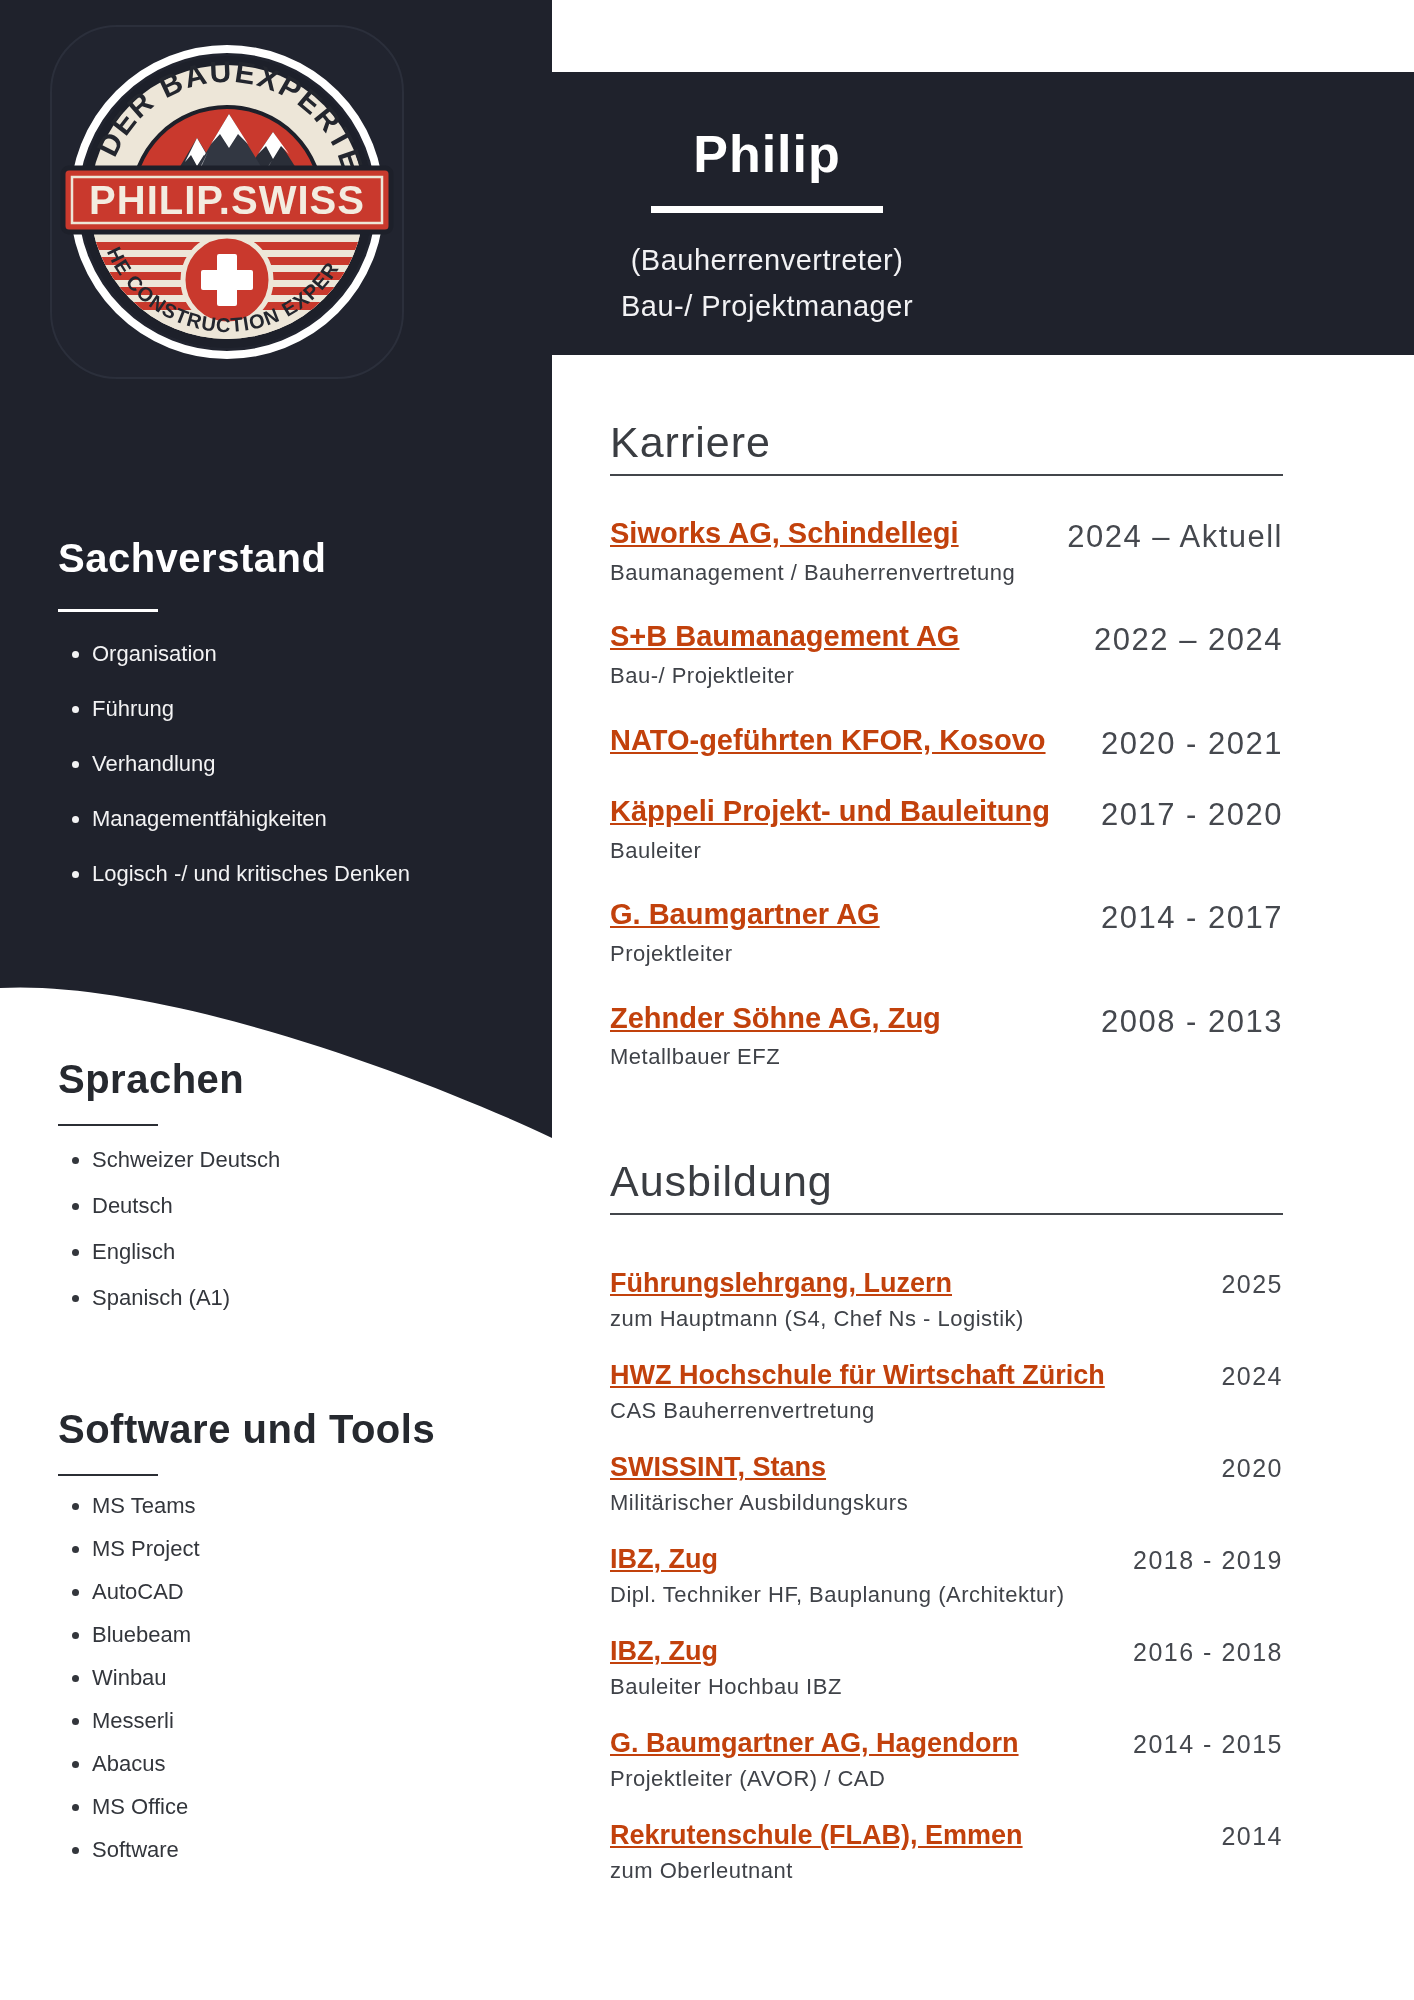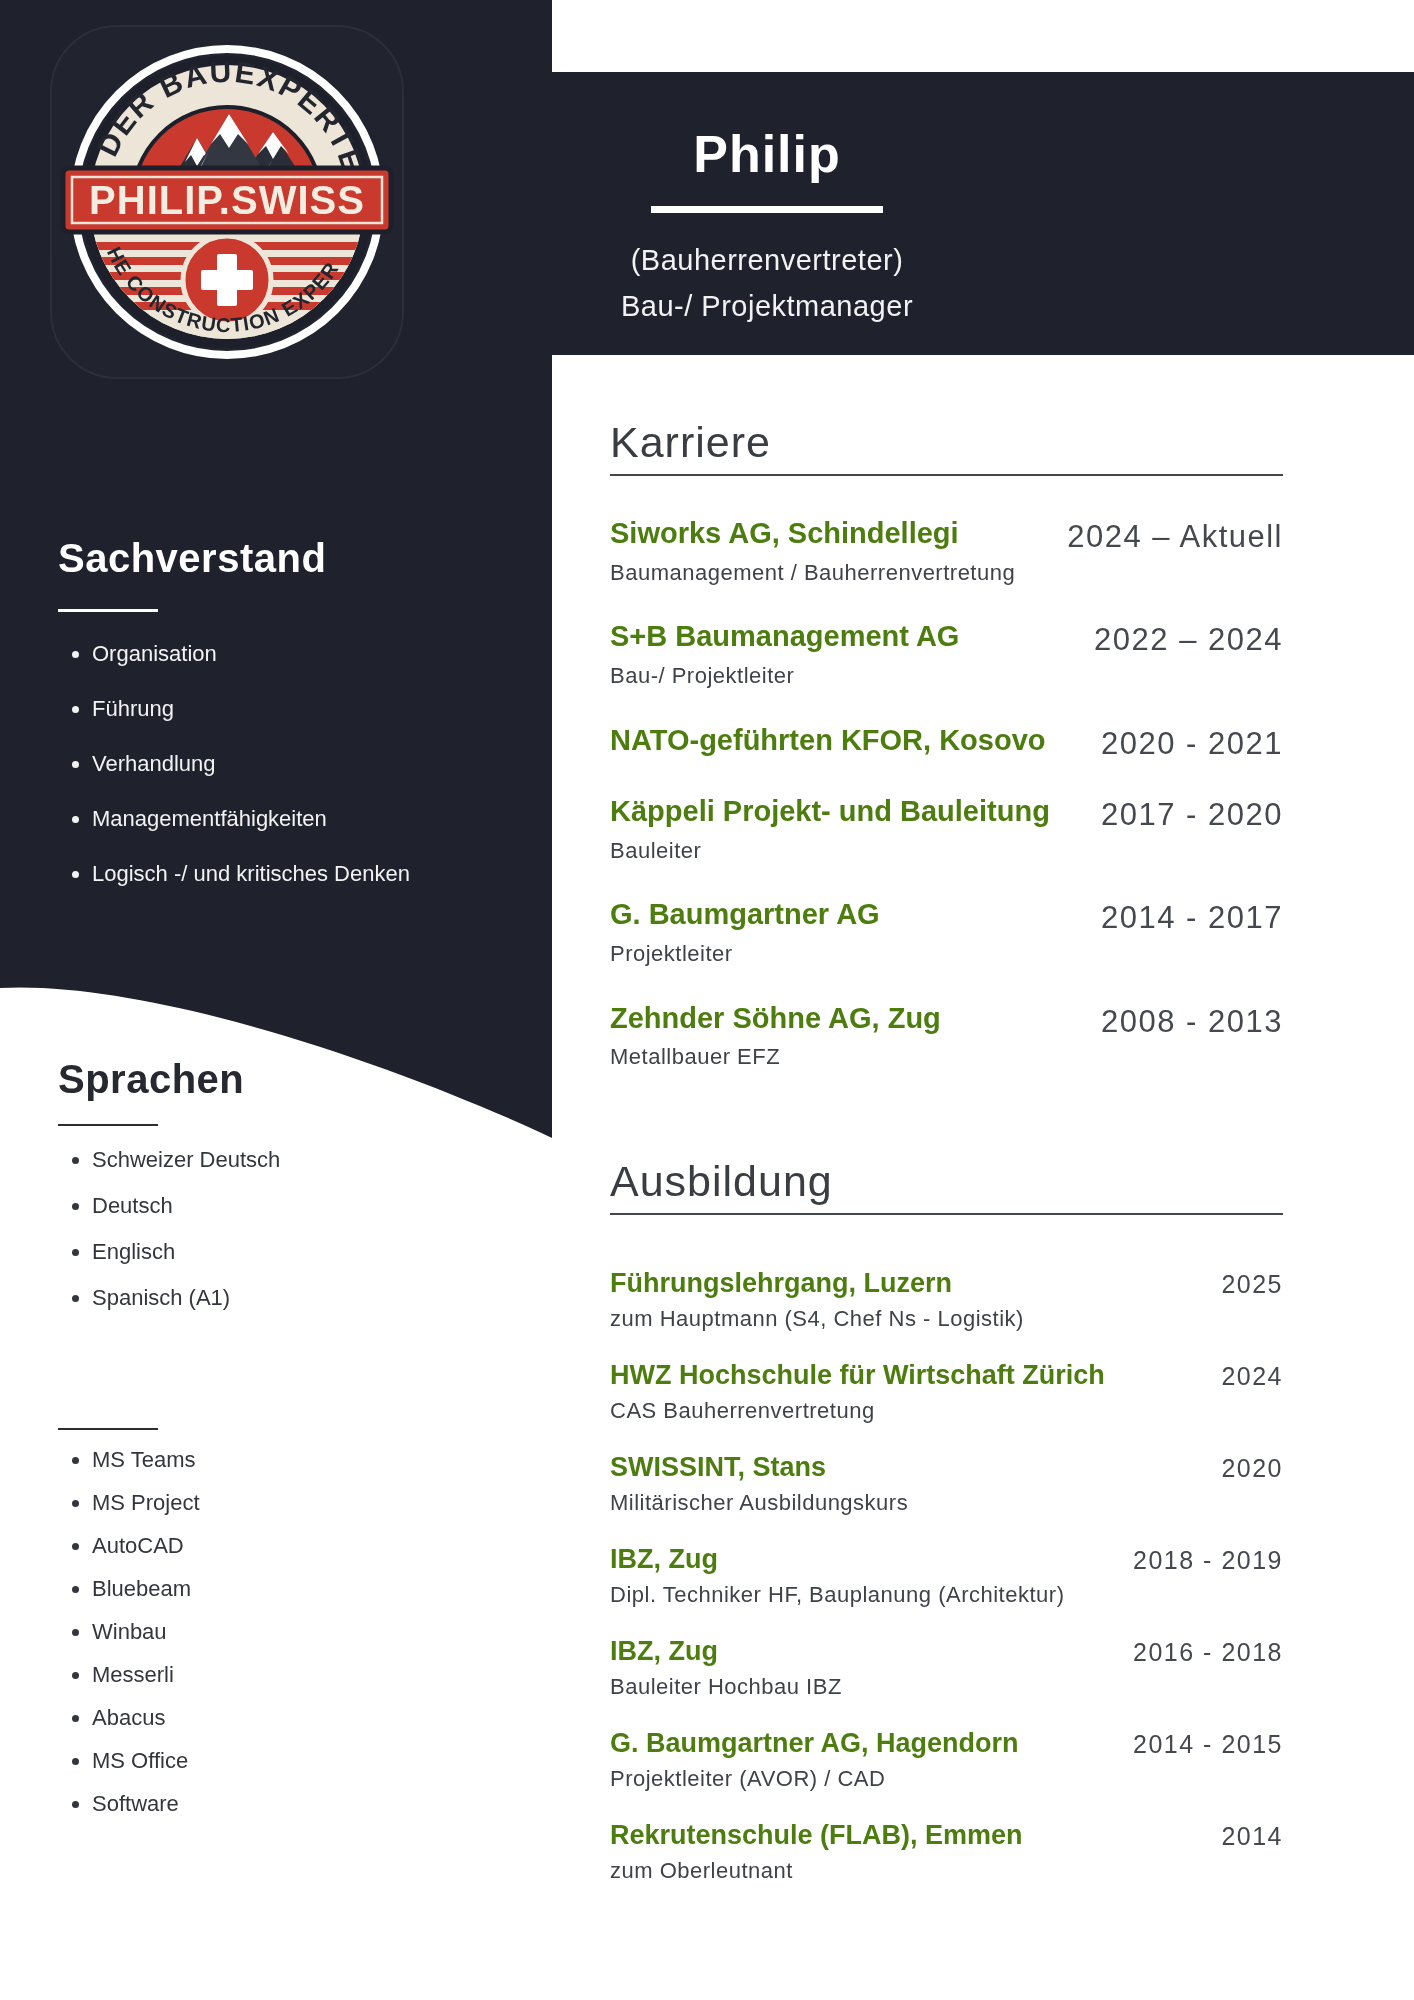--- a/index.html
+++ b/index.html
@@ -41,21 +41,21 @@
   .spr li{color:#33363c;margin-bottom:18px;}
   .soft{margin-top:16px;}
   .soft li{color:#33363c;margin-bottom:15px;}
   
   .main{position:absolute;left:552px;top:355px;width:862px;background:#fff;}
   .main-inner{padding:66px 131px 60px 58px;}
   .sec-title{font-size:43px;font-weight:400;line-height:1.0;color:#3a3d42;letter-spacing:1px;margin:0;}
   .sec-rule{border:none;border-top:2px solid #43464b;margin:10px 0 0 0;}
   .entries{margin-top:40px;}
   .entry{display:flex;justify-content:space-between;align-items:flex-start;margin-bottom:32px;}
-  .entry .who{font-size:29px;font-weight:700;line-height:1.2;color:#4d7c0f;}
+  .entry .who{font-size:29px;font-weight:700;line-height:1.2;color:#c2410c;text-decoration:underline;}
   .entry .what{font-size:22px;font-weight:400;line-height:1.3;color:#3f4248;margin-top:8px;letter-spacing:0.5px;}
   .entry .when{font-size:31px;font-weight:400;color:#45484e;letter-spacing:1.5px;white-space:nowrap;flex-shrink:0;margin-left:22px;padding-top:3px;}
   .edu .entries{margin-top:52px;}
   .edu .entry{margin-bottom:25px;}
   .edu .entry .who{font-size:27px;}
   .edu .entry .what{font-size:22px;margin-top:6px;}
   .edu .entry .when{font-size:25px;}
   .edu-block{margin-top:88px;}
 </style>
 </head>
@@ -155,20 +155,21 @@
     <div class="sb-rule dark"></div>
     <ul class="sb-list spr">
       <li>Schweizer Deutsch</li>
       <li>Deutsch</li>
       <li>Englisch</li>
       <li>Spanisch (A1)</li>
     </ul>
   </div>
 
   <div class="sb-block" style="top:1406px;">
+    <h2 class="sb-h2 dark">Software und Tools</h2>
     <div class="sb-rule dark"></div>
     <ul class="sb-list soft">
       <li>MS Teams</li>
       <li>MS Project</li>
       <li>AutoCAD</li>
       <li>Bluebeam</li>
       <li>Winbau</li>
       <li>Messerli</li>
       <li>Abacus</li>
       <li>MS Office</li>

